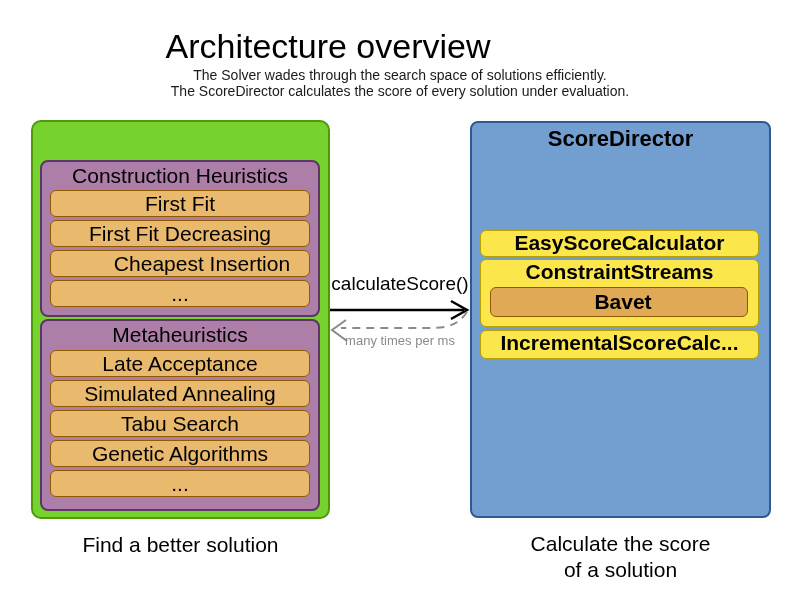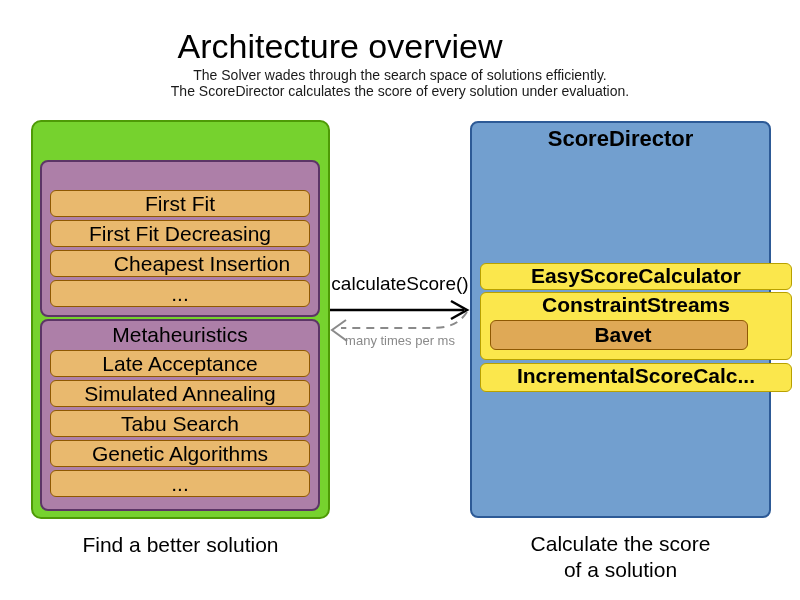--- a/index.html
+++ b/index.html
@@ -13,21 +13,21 @@
     --text_black:#000000; --subtitle_color:#1A1A1A;
   }
   html,body{margin:0;padding:0;background:#fff;}
   *{box-sizing:border-box;}
   .canvas{
     position:relative;width:800px;height:600px;background:#ffffff;
     font-family:"Liberation Sans", sans-serif;color:var(--text_black);
     overflow:hidden;
   }
   .title{
-    position:absolute;left:16px;top:27px;width:648px;text-align:center;
+    position:absolute;left:4px;top:27px;width:648px;text-align:center;
     font-size:34px;line-height:1.15;color:var(--text_black);
   }
   .subtitle{
     position:absolute;left:0;top:67px;width:800px;text-align:center;
     font-size:14px;line-height:16px;color:var(--subtitle_color);
   }
   .big-box{position:absolute;border-radius:10px;}
   .solver-box{
     left:31px;top:120px;width:299px;height:399px;
     background:var(--green_fill);border:2px solid var(--green_border);
@@ -48,24 +48,24 @@
     position:absolute;left:0;top:2px;width:100%;text-align:center;
     font-size:21px;color:var(--text_black);
   }
   .chip{
     position:absolute;left:8px;width:260px;height:27px;border-radius:6px;
     background:var(--orange_fill);border:1.5px solid var(--orange_border);
     display:flex;align-items:center;justify-content:center;
     font-size:21px;color:var(--text_black);
   }
   .yellow-row{
-    position:absolute;left:8px;width:312px;border-radius:6px;
+    position:absolute;left:8px;width:279px;border-radius:6px;
     background:var(--yellow_fill);border:1.5px solid var(--yellow_border);
     display:flex;align-items:flex-start;justify-content:center;
-    font-size:21px;color:var(--text_black);margin-top:33px;
+    font-size:21px;color:var(--text_black);
   }
   .bavet-chip{
     position:absolute;left:9px;top:27px;width:258px;height:30px;border-radius:6px;
     background:var(--bavet_fill);border:1.5px solid var(--orange_border);
     display:flex;align-items:center;justify-content:center;
     font-size:21px;color:var(--text_black);padding-left:8px;
   }
   .caption{
     position:absolute;text-align:center;font-size:21px;line-height:26px;
     color:var(--text_black);
@@ -92,20 +92,21 @@
 
   <div class="title">Architecture overview</div>
   <div class="subtitle">
     <div>The Solver wades through the search space of solutions efficiently.</div>
     <div>The ScoreDirector calculates the score of every solution under evaluation.</div>
   </div>
 
   <div class="big-box solver-box">
 
     <div class="purple-box" style="top:38px;height:157px;">
+      <div class="group-title">Construction Heuristics</div>
       <div class="chip" style="top:28px;">First Fit</div>
       <div class="chip" style="top:58px;">First Fit Decreasing</div>
       <div class="chip" style="top:88px;padding-left:44px;">Cheapest Insertion</div>
       <div class="chip" style="top:118px;">...</div>
     </div>
 
     <div class="purple-box" style="top:197px;height:192px;padding-left:40px;">
       <div class="group-title">Metaheuristics</div>
       <div class="chip" style="top:29px;">Late Acceptance</div>
       <div class="chip" style="top:89px;">Tabu Search</div>

